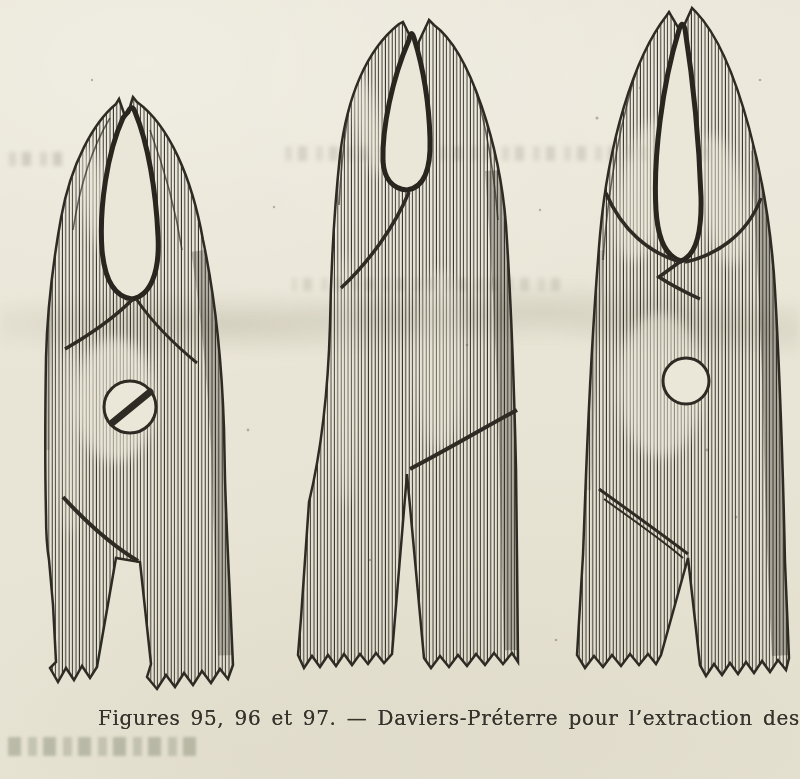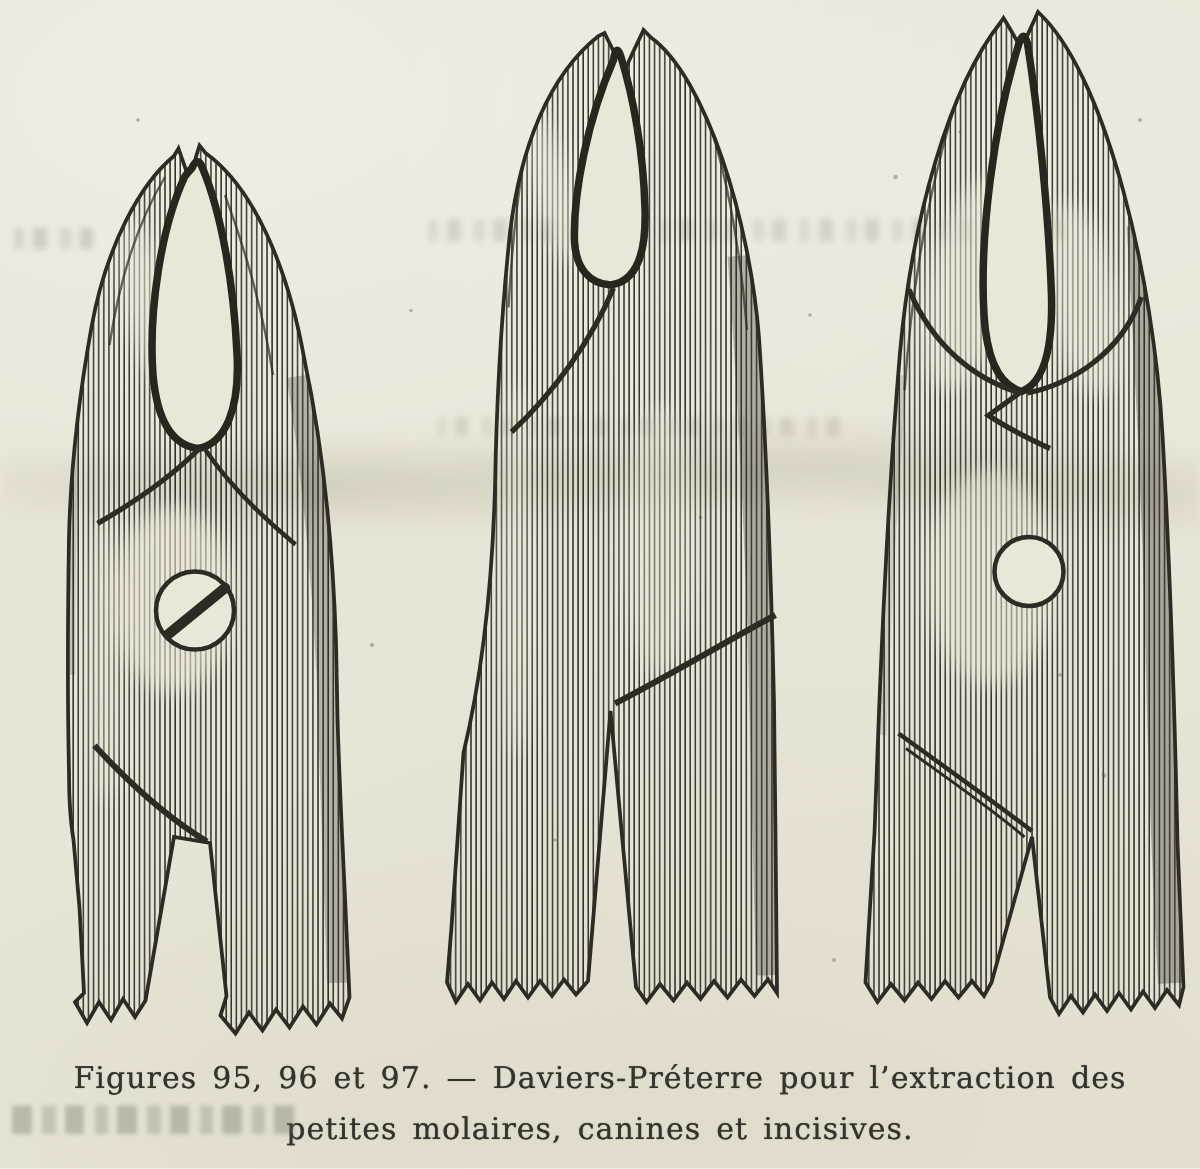--- a/index.html
+++ b/index.html
@@ -27,21 +27,21 @@
       rgba(112,110,92,.40) 15px 22px, rgba(112,110,92,0) 22px 31px);}
   .ghost-top{top:146px;left:280px;width:430px;height:15px;opacity:.34;}
   .ghost-top-left{top:152px;left:0;width:62px;height:14px;opacity:.42;}
   .ghost-mid{top:278px;left:292px;width:268px;height:13px;opacity:.30;}
   .ghost-caption{top:737px;left:6px;width:190px;height:19px;opacity:.55;
     filter:blur(1.5px);transform:scaleX(-1);
     background:repeating-linear-gradient(90deg,
       rgba(96,105,82,.60) 0 13px, rgba(96,105,82,0) 13px 19px,
       rgba(96,105,82,.45) 19px 28px, rgba(96,105,82,0) 28px 35px);}
   
-  .caption{position:absolute;left:0;top:701px;width:800px;text-align:center;
+  .caption{position:absolute;left:0;top:701px;width:800px;text-align:right;
     color:#35332b;font-size:20px;line-height:34px;letter-spacing:.7px;word-spacing:3px;
     text-shadow:0 0 .6px rgba(53,51,43,.85);}
 </style>
 </head>
 <body>
 
 <div class="page">
 
   <div class="ghost-band"></div>
   <div class="ghost-text ghost-top"></div>
@@ -137,17 +137,16 @@
       <circle cx="370" cy="560" r="1.2"></circle>
           <circle cx="760" cy="80" r="1.3"></circle>
       <circle cx="248" cy="430" r="1.4"></circle>
           <circle cx="540" cy="210" r="1.2"></circle>
     </g>
   </svg>
   </div>
 
   <div class="caption">
     <div>Figures 95, 96 et 97. — Daviers-Préterre pour l’extraction des</div>
-    <div>petites molaires, canines et incisives.</div>
   </div>
 
   <div class="ghost-caption ghost-text" style="position:absolute;"></div>
 </div>
 
 </body></html>

